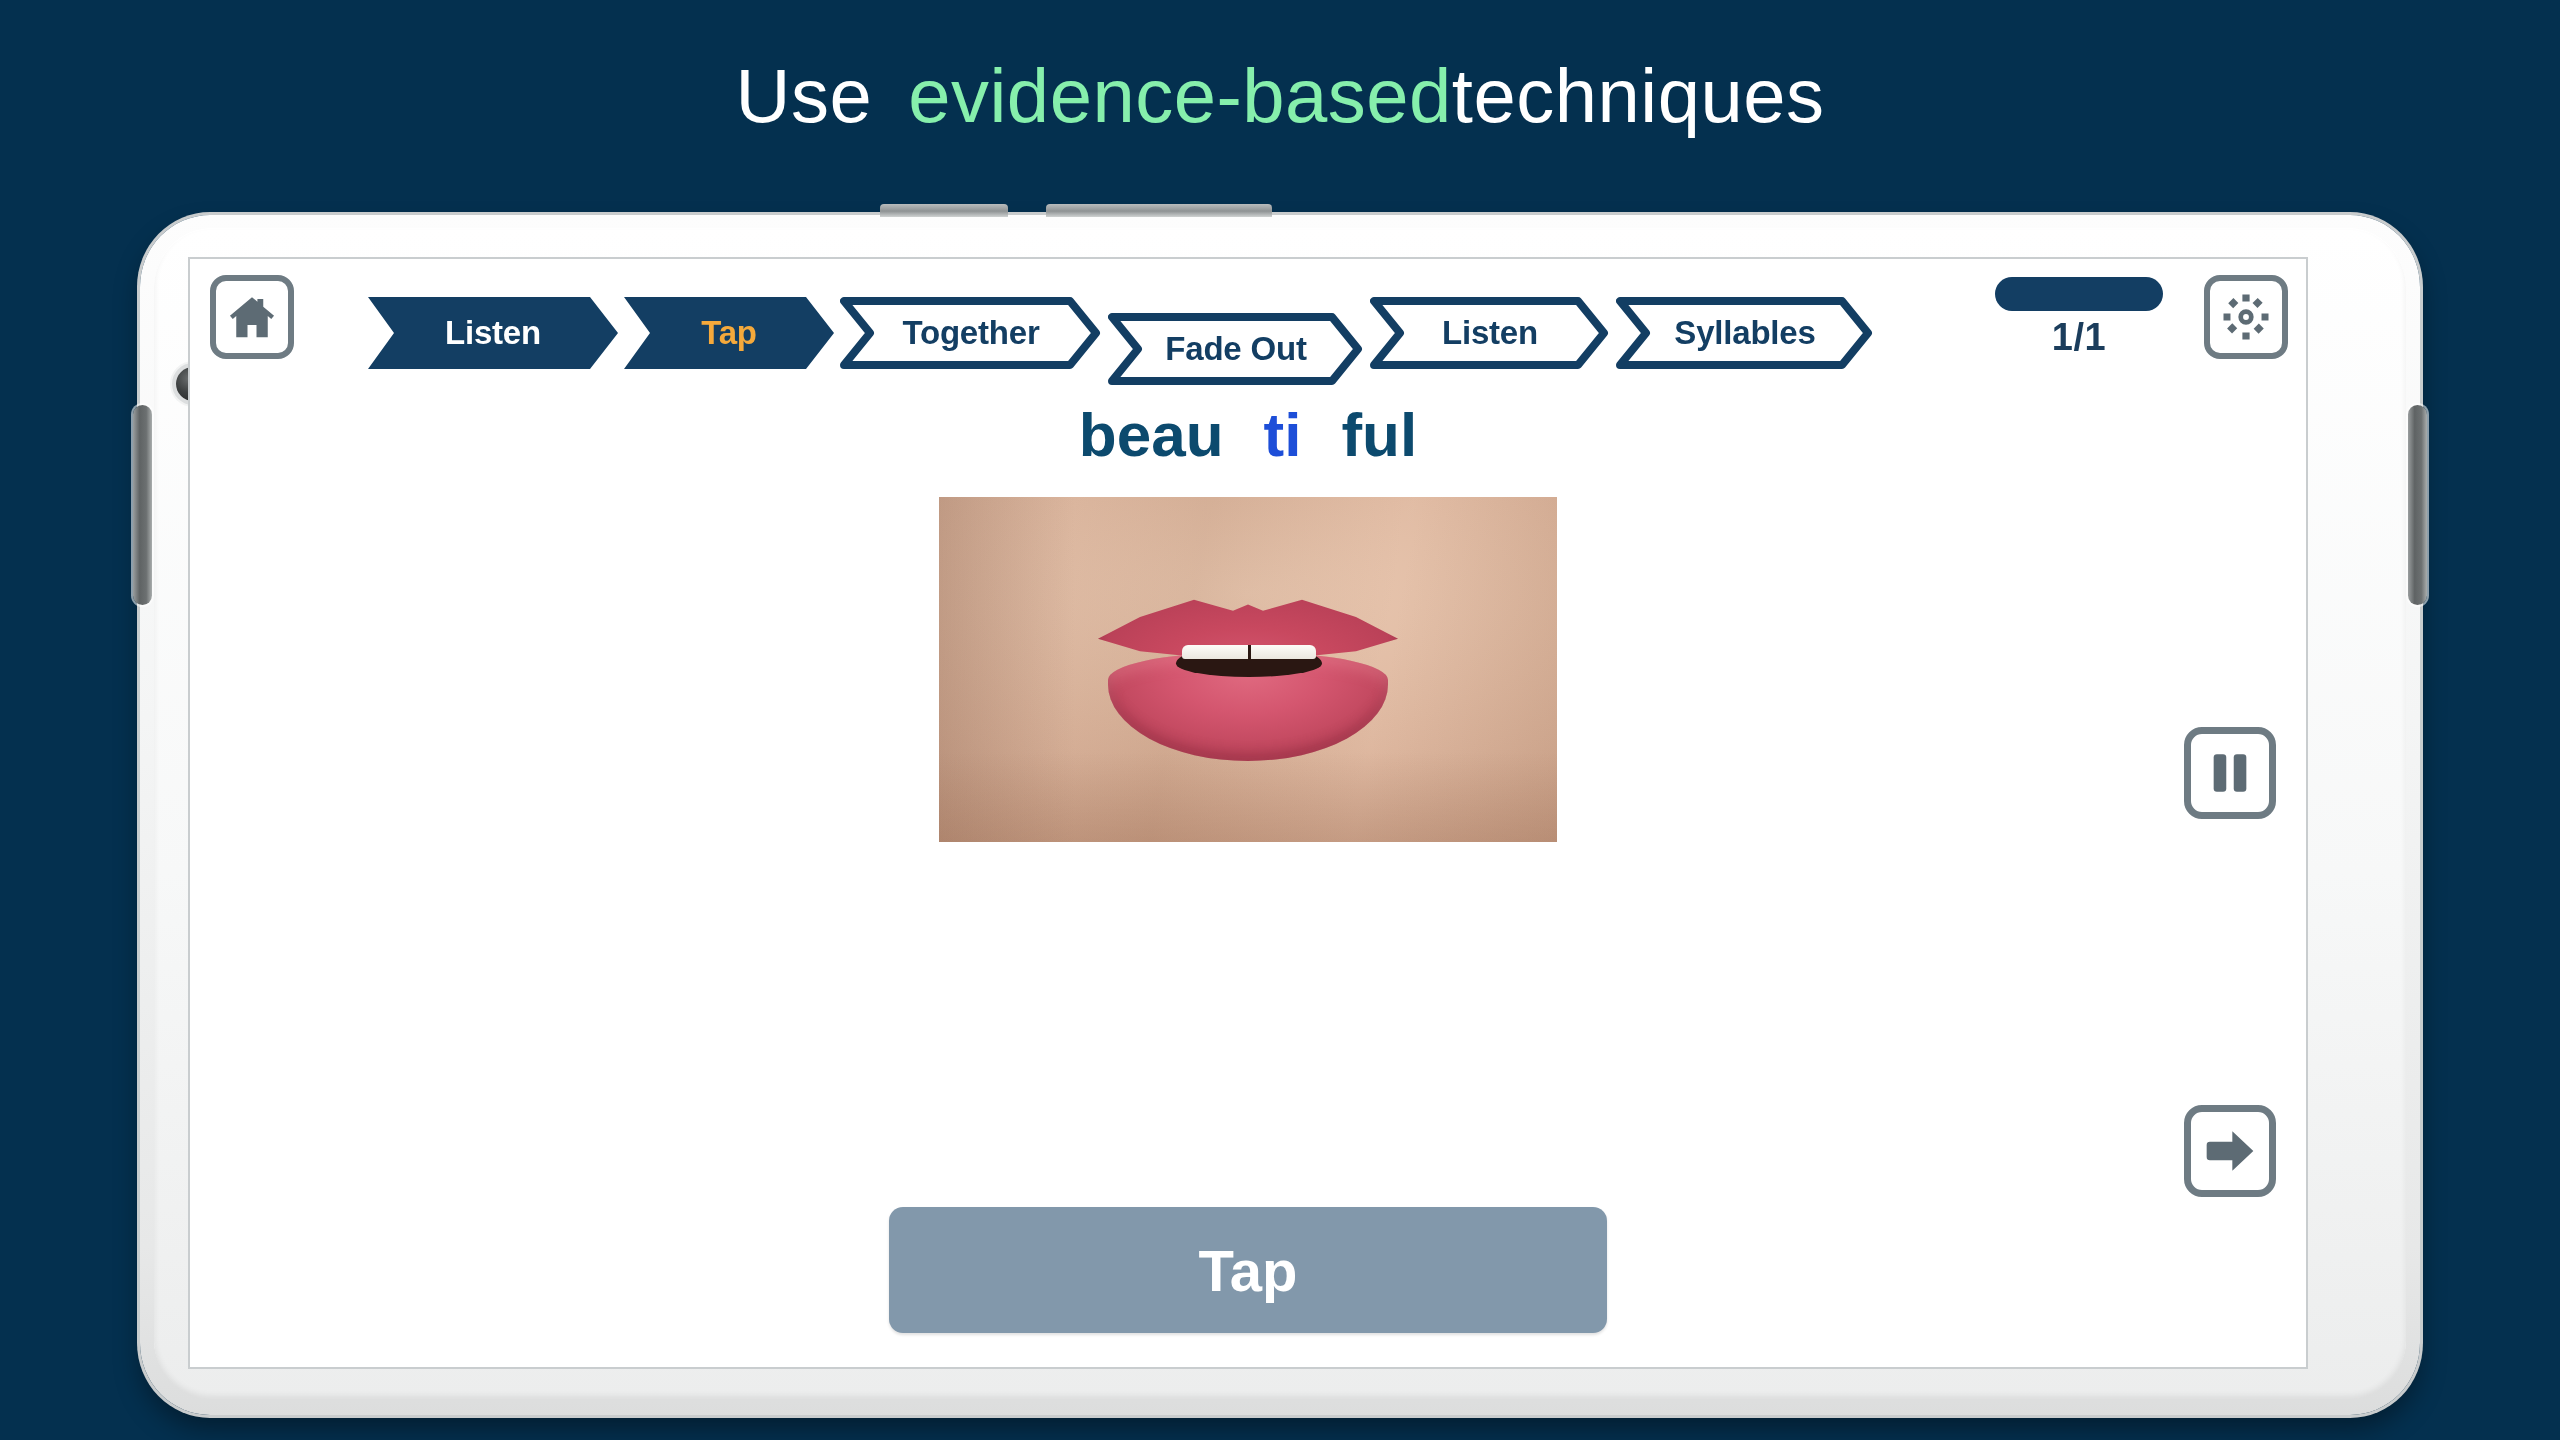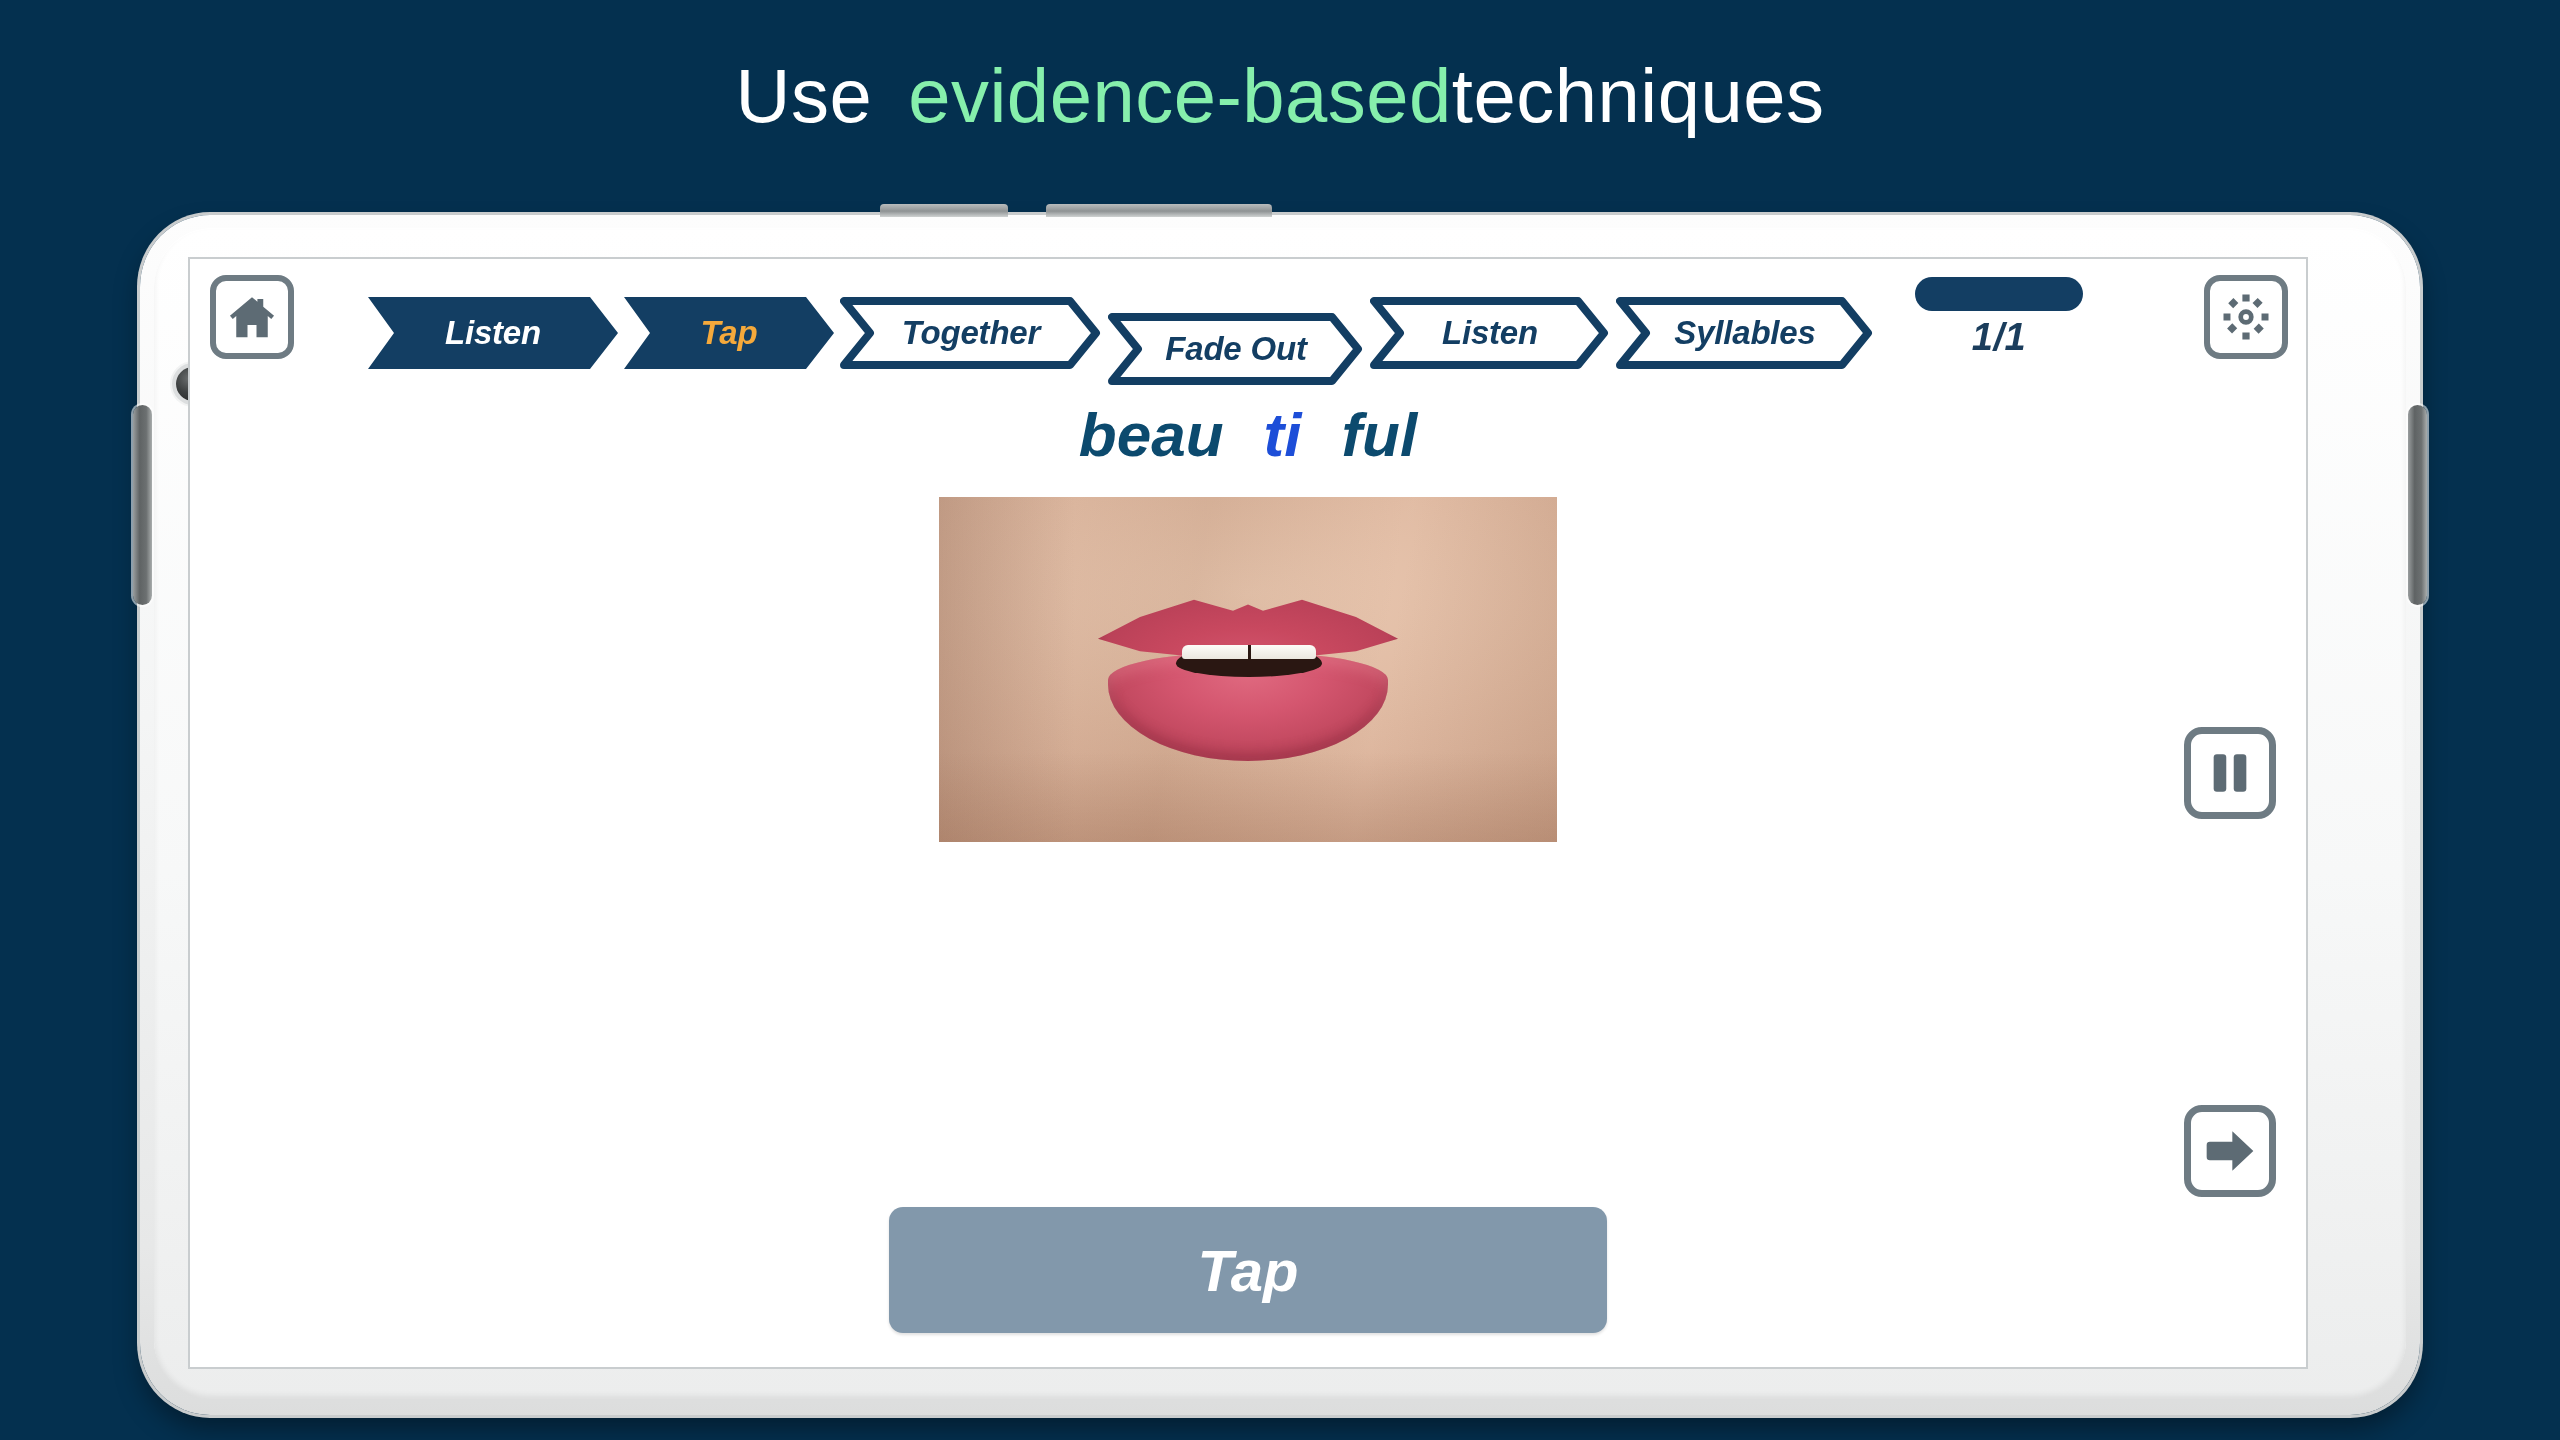--- a/index.html
+++ b/index.html
@@ -60,21 +60,20 @@
     box-shadow:0 0 0 4px #dcdedf, 0 0 0 6px #f2f3f3;
   }
 
   
   .screen {
     position:absolute; left:48px; top:42px;
     width:2120px; height:1112px;
     background:#ffffff;
     border:2px solid #c9cdcf;
     overflow:hidden;
-    font-style:italic;
   }
 
   
   .topbar {
     position:absolute; left:0; top:0; width:100%; height:118px;
   }
   .icon-btn {
     position:absolute;
     width:84px; height:84px;
     border:6px solid #6e7b83;
@@ -282,21 +281,21 @@
         <div class="crumb outline" style="width:258px;">
           <span class="shape">
             <svg viewBox="0 0 258 72" preserveAspectRatio="none">
               <path d="M4 4 H226 L252 36 L226 68 H4 L30 36 Z" fill="#ffffff" stroke="#133e63" stroke-width="8" stroke-linejoin="round"></path>
             </svg>
           </span>
           <span class="lbl">Syllables</span>
         </div>
       </div>
 
-      <div class="progress-wrap" style="left:1720px;text-align:center;">
+      <div class="progress-wrap" style="left:1800px;text-align:center;">
         <div class="progress-bar"></div>
         <div class="progress-count">1/1</div>
       </div>
 
       <div class="icon-btn gear">
         <svg viewBox="0 0 24 24">
           <path d="M12 8.6a3.4 3.4 0 1 0 0 6.8 3.4 3.4 0 0 0 0-6.8zm0 2.1a1.3 1.3 0 1 1 0 2.6 1.3 1.3 0 0 1 0-2.6z"></path>
           <path d="M10.4 2h3.2v3.1h-3.2zM10.4 18.9h3.2V22h-3.2zM2 10.4h3.1v3.2H2zM18.9 10.4H22v3.2h-3.1zM4.1 5.9l2.3-2.3 2.2 2.2-2.3 2.3zM15.4 17.2l2.3-2.3 2.2 2.2-2.3 2.3zM3.6 17.1l2.3-2.3 2.2 2.2-2.3 2.3zM14.9 5.8l2.3-2.3 2.2 2.2-2.3 2.3z"></path>
         </svg>
       </div>

